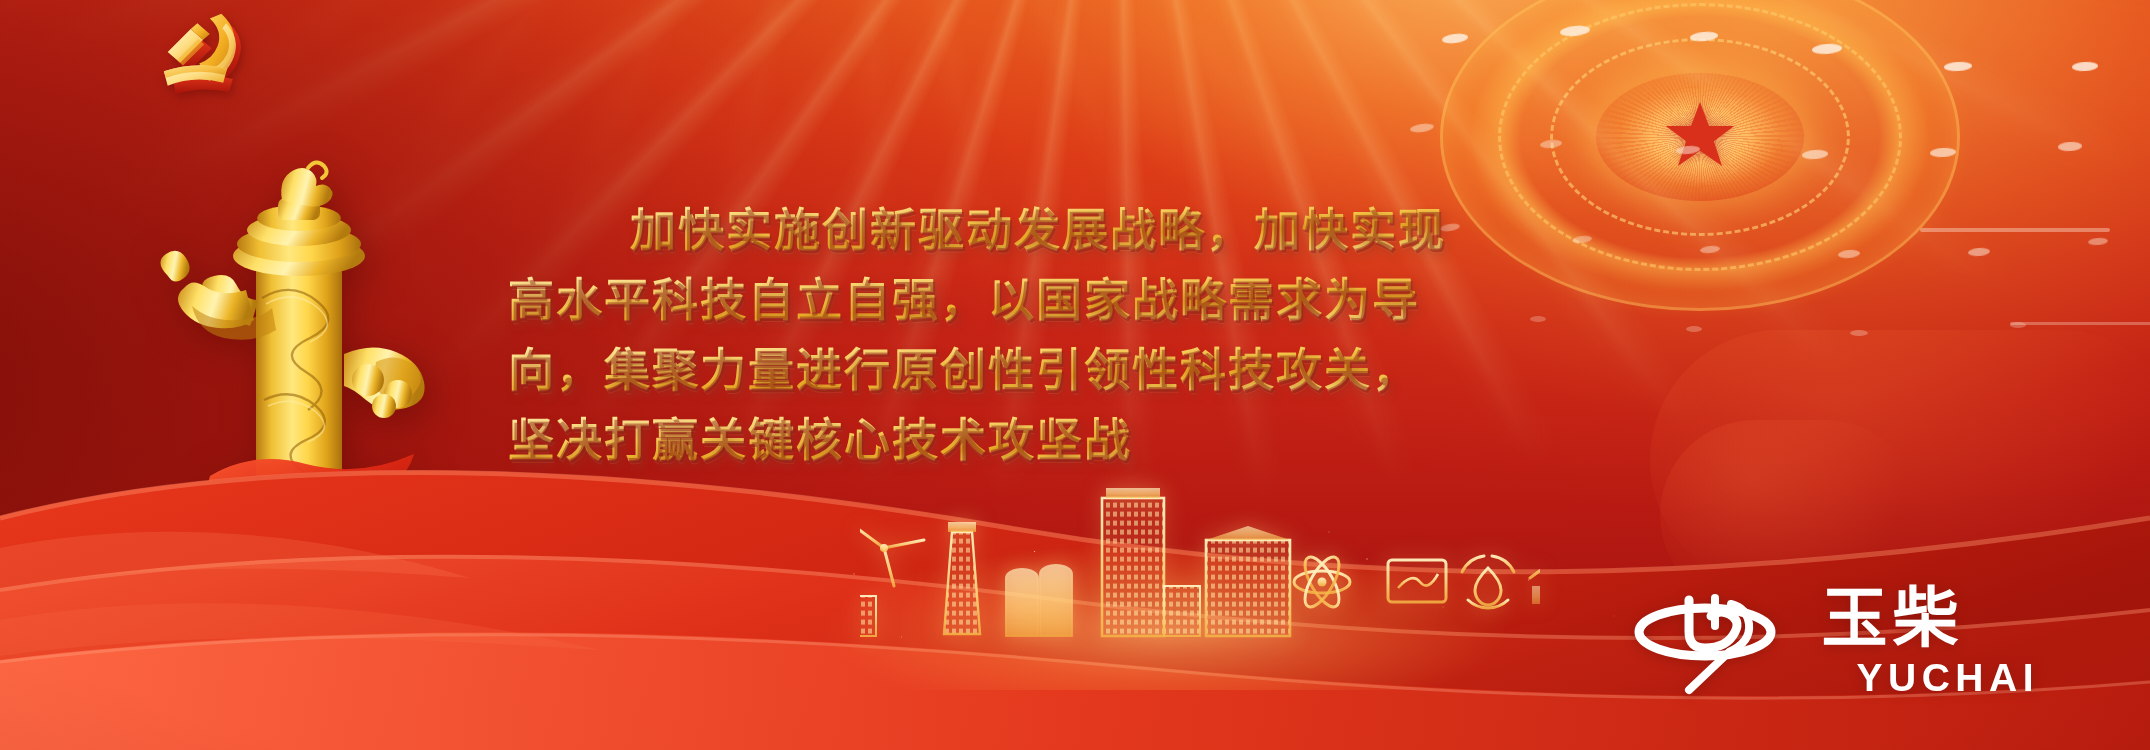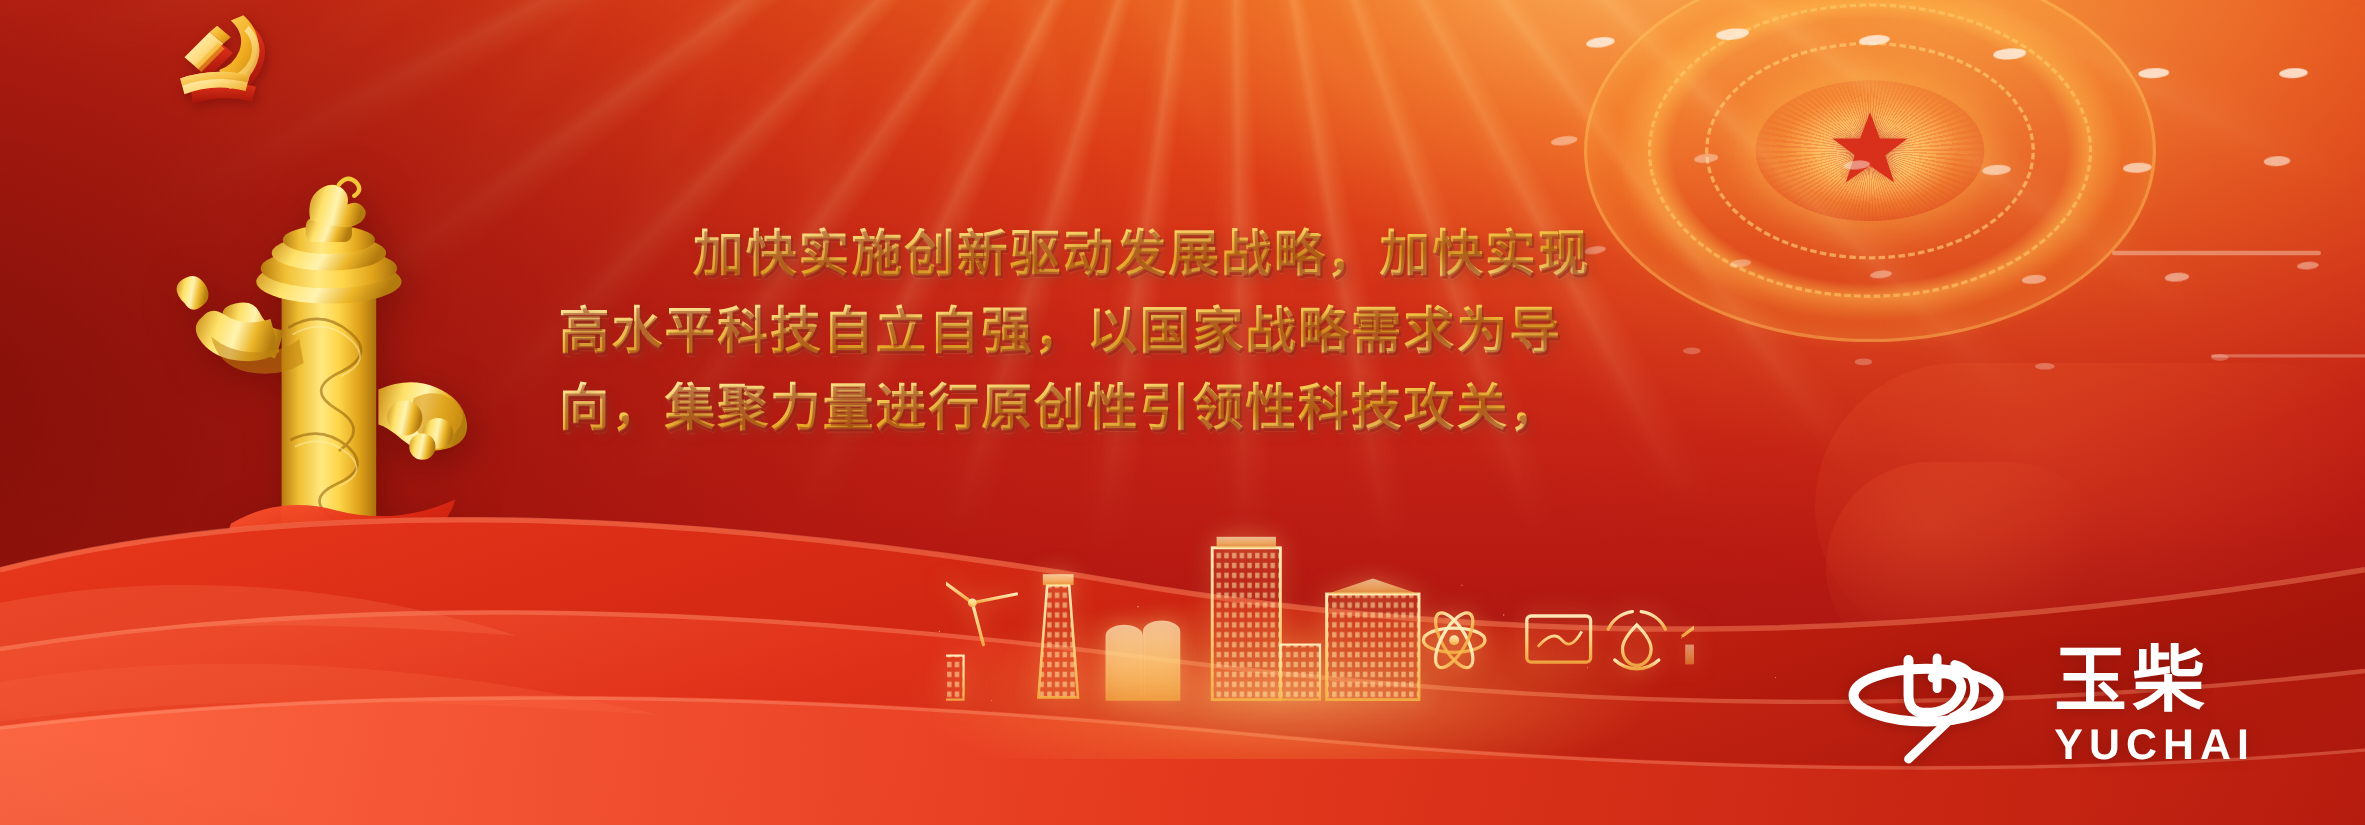--- a/index.html
+++ b/index.html
@@ -224,38 +224,39 @@
     color:transparent;
     text-shadow:
       2px 3px 0 rgba(126,21,8,.42),
       4px 6px 10px rgba(110,16,6,.34);
     filter:drop-shadow(0 1px 0 rgba(255,246,200,.25));
   }
   .slogan-line.indent{ padding-left:122px; }
 
   
   .yuchai{
-    position:absolute; right:100px; bottom:52px;
+    position:absolute; right:111px; bottom:52px;
     display:flex; align-items:center; gap:26px;
     z-index:8;
     filter:drop-shadow(0 2px 6px rgba(110,15,8,.45));
   }
   .yc-mark{ width:164px; height:112px; flex:0 0 auto; }
   .yc-mark svg{ width:100%; height:100%; display:block; }
   .yc-text{ display:flex; flex-direction:column; align-items:flex-start; }
   .yc-cn{
     font-family:"DejaVu Sans","Liberation Sans",sans-serif;
     font-weight:700; font-size:66px; line-height:.98;
     color:#ffffff; letter-spacing:5px;
   }
   .yc-en{
     font-family:"Liberation Sans","DejaVu Sans",sans-serif;
     font-weight:700; font-size:39px; line-height:1;
     color:#ffffff; letter-spacing:5.5px;
     margin-top:7px;
+    margin-left:35px;
   }
 
   
   .vignette{
     position:absolute; inset:0; pointer-events:none;
     background:
       radial-gradient(120% 140% at 50% 40%, rgba(0,0,0,0) 52%, rgba(96,10,6,.26) 86%, rgba(86,8,5,.42) 100%);
   }
 </style>
 </head>
@@ -537,20 +538,21 @@
         <path d="M6 66 q32 -11 66 -3 l-4 15 q-30 -8 -58 3 Z" fill="url(#eg1)"></path>
         <path d="M6 66 q32 -11 66 -3 l-2 7 q-32 -8 -62 3 Z" fill="url(#eg2)" opacity=".7"></path>
       </svg>
     </div>
   </div>
 
   <div class="slogan">
     <div class="slogan-line indent">加快实施创新驱动发展战略，加快实现</div>
     <div class="slogan-line">高水平科技自立自强，以国家战略需求为导</div>
     <div class="slogan-line">向，集聚力量进行原创性引领性科技攻关，</div>
+    <div class="slogan-line">坚决打赢关键核心技术攻坚战</div>
   </div>
 
   <div class="yuchai">
     <div class="yc-mark">
       <svg viewBox="0 0 164 112" aria-hidden="true">
 
         <ellipse cx="74" cy="46" rx="66" ry="24" fill="none" stroke="#ffffff" stroke-width="9"></ellipse>
 
         <path d="M58 14 L58 46 q0 16 16 16 q22 0 30 -16 q6 -12 -6 -18 q-10 -5 -18 2" fill="none" stroke="#ffffff" stroke-width="9" stroke-linecap="round" stroke-linejoin="round"></path>
         <path d="M100 18 q16 4 18 20 q2 18 -20 28 L58 104" fill="none" stroke="#ffffff" stroke-width="8" stroke-linecap="round"></path>

